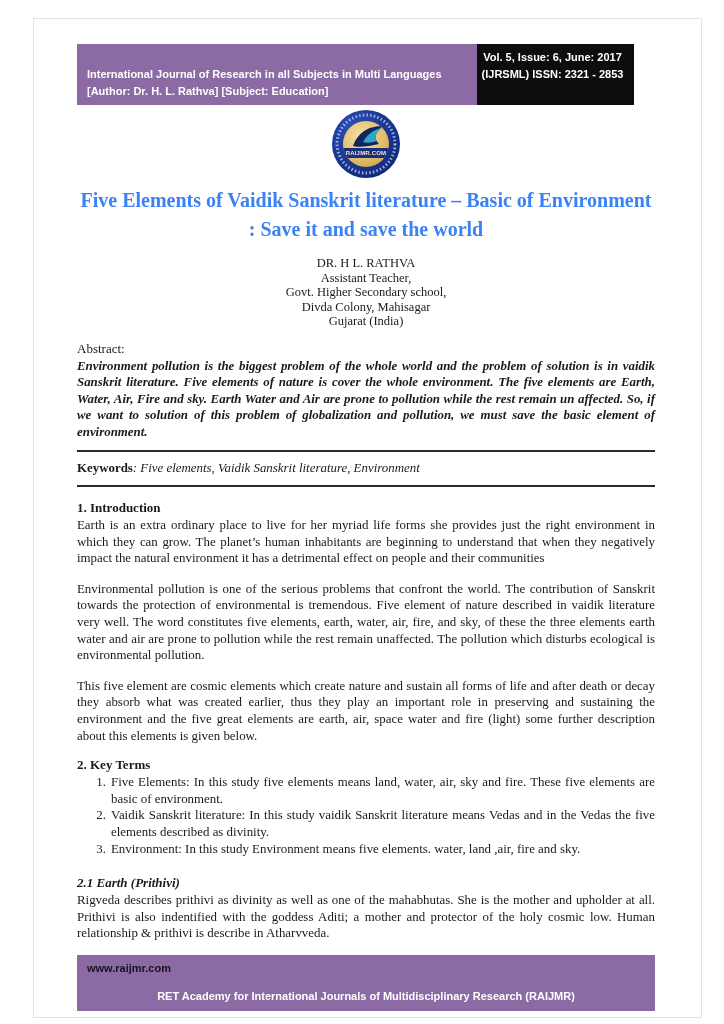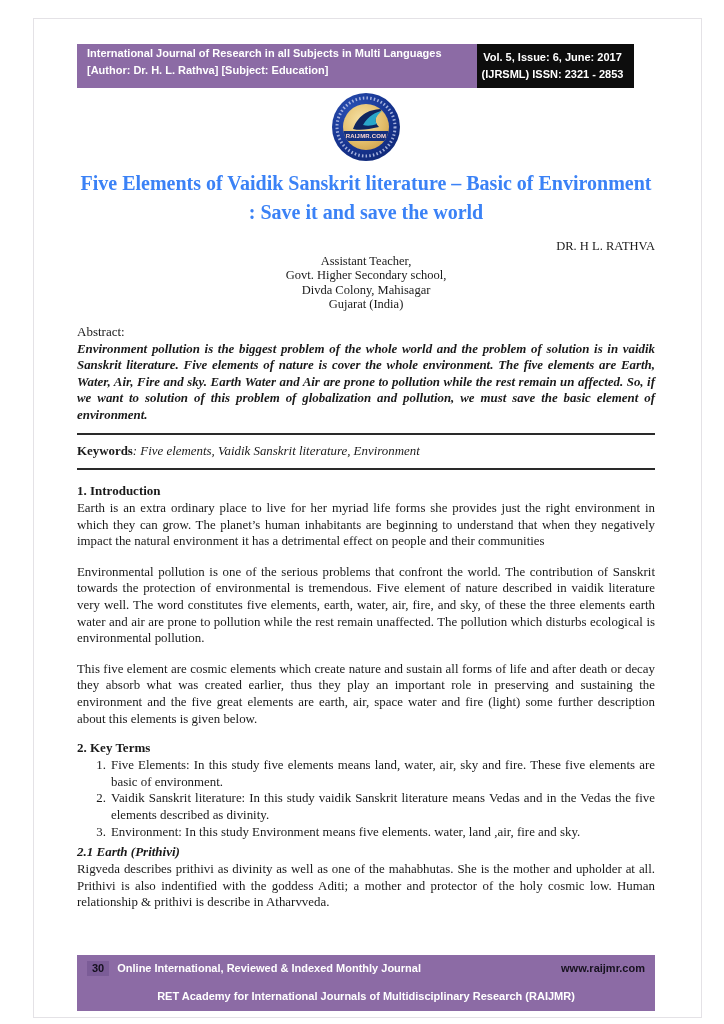--- a/index.html
+++ b/index.html
@@ -17,21 +17,21 @@
     border: 1px solid #e4e2e6;
     pointer-events: none;
   }
   .content {
     position: absolute; left: 77px; top: 44px; width: 578px;
   }
   
   .band { display: flex; width: 578px; font-family: "Liberation Sans", sans-serif; }
   .band-left {
     background: #8c6ba5; color: #ffffff; width: 400px; box-sizing: border-box;
-    padding: 1px 8px 5px 10px; font-size: 11px; font-weight: bold; line-height: 17px;
+    padding: 22px 8px 5px 10px; font-size: 11px; font-weight: bold; line-height: 17px;
   }
   .band-right {
     background: #0d0d0d; color: #ffffff; width: 157px; box-sizing: border-box;
     padding: 5px 10px 5px 4px; font-size: 11px; font-weight: bold; line-height: 17px;
     text-align: center;
   }
   
   .logo-wrap { width: 68px; height: 68px; margin: 5px auto 0 auto; position: relative; }
   .logo-outer {
     width: 68px; height: 68px; border-radius: 50%;
@@ -49,32 +49,32 @@
     font-family: "Liberation Sans", sans-serif; font-size: 6px; font-weight: bold;
     text-align: center; line-height: 10px; letter-spacing: 0.2px;
   }
   .logo-swoosh { position: absolute; left: 6px; top: 3px; }
   
   .title {
     margin-top: 8px; text-align: center; font-weight: bold;
     font-size: 20px; line-height: 29px; color: #3b82f6;
   }
   .author-block { margin-top: 12px; text-align: center; font-size: 12.5px; line-height: 14.5px; }
-  .author-name { font-size: 12.5px; text-align: right; }
+  .author-name { font-size: 12.5px; }
   
   .h-bold { font-weight: normal; font-size: 13px; margin-top: 12px; }
   .abstract-body { font-weight: bold; font-style: italic; font-size: 12.9px; line-height: 16.5px; text-align: justify; margin-top: 1px; }
   .rule { border: none; border-top: 2px solid #2a2a2a; margin: 10px 0 0 0; }
   .keywords { margin: 9px 0 9px 0; font-size: 12.9px; }
   .keywords .kw-label { font-weight: bold; }
   .keywords .kw-value { font-style: italic; }
   .para { font-size: 12.9px; line-height: 16.6px; text-align: justify; margin: 1px 0 0 0; }
   .para + .para { margin-top: 14px; }
   .section-head { font-weight: bold; font-size: 13px; margin-top: 13px; }
-  .section-head-italic { font-weight: bold; font-style: italic; font-size: 13px; margin-top: 4px; }
+  .section-head-italic { font-weight: bold; font-style: italic; font-size: 13px; margin-top: 18px; }
   .kt-list { margin-top: 1px; }
   .kt-item { display: flex; font-size: 12.9px; line-height: 16.6px; }
   .kt-num { width: 17px; text-align: right; padding-right: 5px; margin-left: 12px; flex: none; }
   .kt-text { flex: 1; text-align: justify; }
   
   .footer {
     position: absolute; left: 77px; top: 955px; width: 578px; box-sizing: border-box;
     background: #8c6ba5; color: #ffffff;
     font-family: "Liberation Sans", sans-serif; font-weight: bold; font-size: 11px;
     padding: 6px 10px 7px 10px;
@@ -158,20 +158,16 @@
     </div>
   </div>
 
   <div class="section-head-italic">2.1 Earth (Prithivi)</div>
   <div class="para">Rigveda describes prithivi as divinity as well as one of the mahabhutas. She is the mother and upholder at all. Prithivi is also indentified with the goddess Aditi; a mother and protector of the holy cosmic low. Human relationship &amp; prithivi is describe in Atharvveda.</div>
 
 </div>
 
 <div class="footer">
   <div class="footer-line1">
-    <span class="footer-left">
-      <span class="page-num">30</span>
-      <span>Online International, Reviewed &amp; Indexed Monthly Journal</span>
-    </span>
     <span class="footer-site">www.raijmr.com</span>
   </div>
   <div class="footer-line2">RET Academy for International Journals of Multidisciplinary Research (RAIJMR)</div>
 </div>
 
 </body></html>

